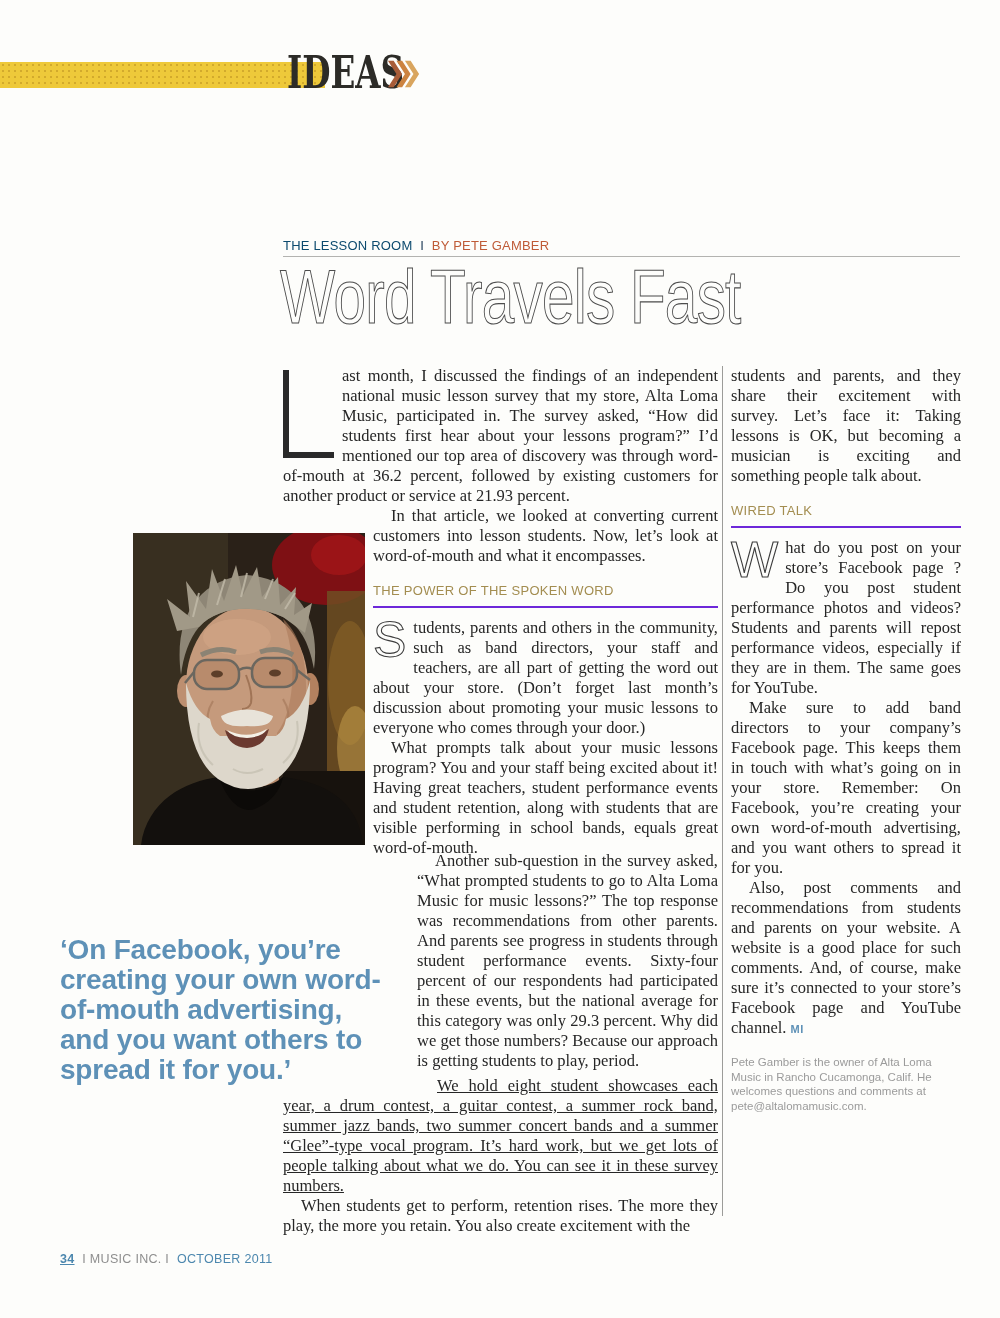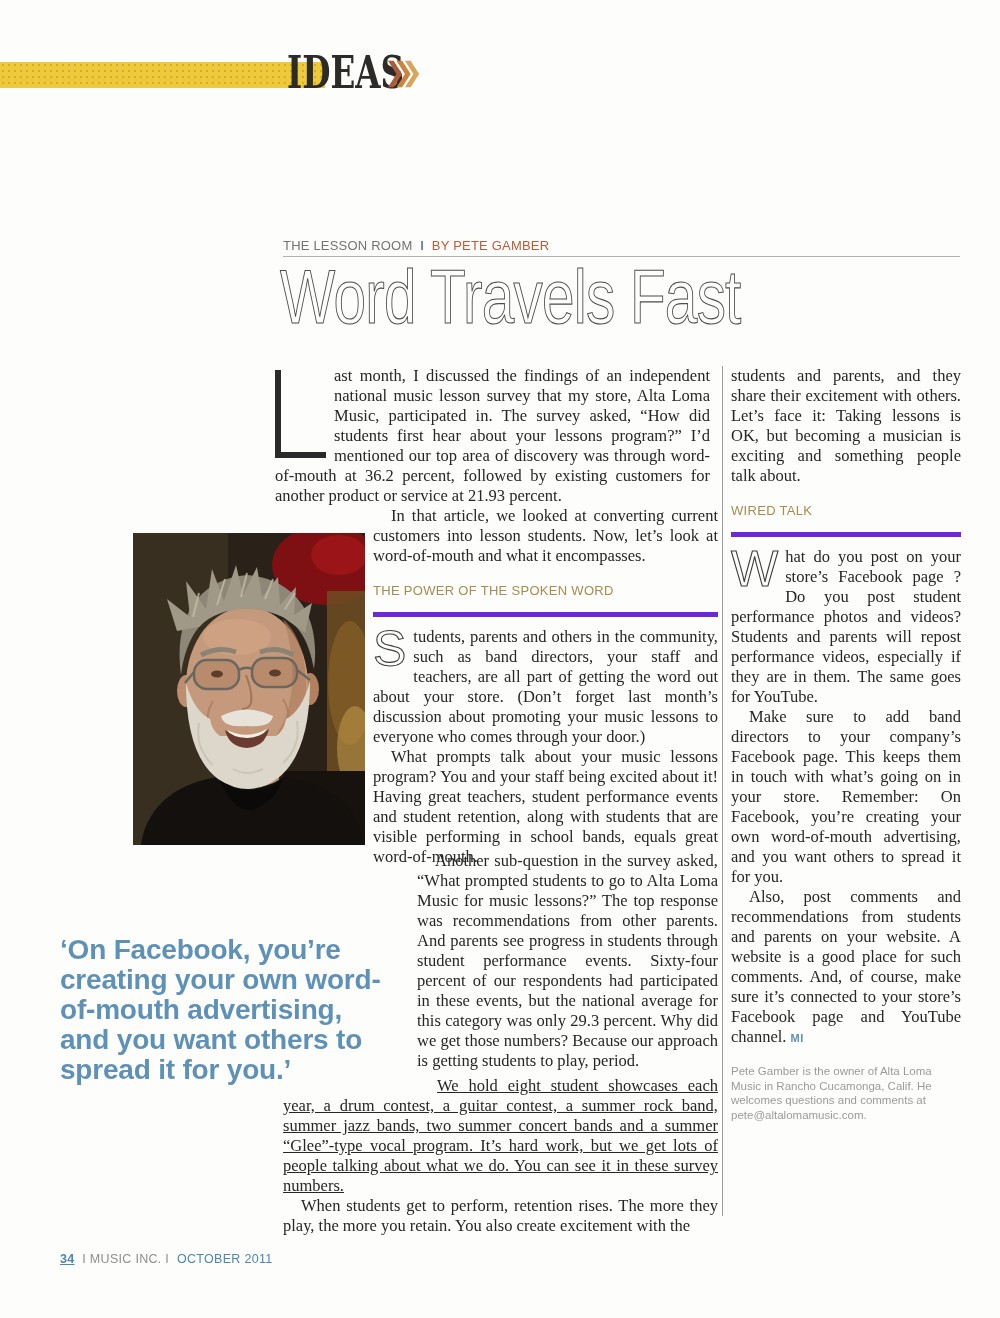--- a/index.html
+++ b/index.html
@@ -22,60 +22,60 @@
     color:#2c2b27; transform:scaleX(0.74); transform-origin:0 0; white-space:nowrap;
   }
   .chevrons { position:absolute; left:387px; top:59px; }
 
   
   .kicker {
     position:absolute; left:283px; top:238px;
     font-family:"Liberation Sans", sans-serif; font-size:13px; letter-spacing:.2px;
     white-space:nowrap;
   }
-  .kicker .sec  { color:#737373; }
+  .kicker .sec  { color:#0c4a6e; }
   .kicker .sep  { color:#27435c; margin:0 4px; }
   .kicker .byl  { color:#bf5b37; }
   .rule { position:absolute; left:283px; top:256px; width:677px; height:1px; background:#b3b3b0; }
   .title {
     position:absolute; left:280px; top:259px; line-height:1; white-space:nowrap;
     font-family:"Liberation Sans", sans-serif; font-size:76px; letter-spacing:-1px;
     color:transparent; -webkit-text-stroke:1.1px #4d4d4d;
     transform:scaleX(0.77); transform-origin:0 0;
   }
   @supports not (-webkit-text-stroke: 1px #000) { .title { color:#4d4d4d; } }
 
   
   .col { position:absolute; text-align:justify; font-size:16.5px; line-height:20px; }
   .col p { margin:0; }
   p.ind   { text-indent:18px; }
   p.bigind{ text-indent:154px;text-decoration:underline; }
 
-  .colA { left:275px; top:366px; width:435px; }
+  .colA { left:283px; top:366px; width:435px; }
   .colB { left:373px; top:506px; width:345px; }
   .colC { left:417px; top:851px; width:301px; }
   .colD { left:283px; top:1076px; width:435px; }
   .colR { left:731px; top:366px; width:230px; }
 
   .drop-l {
     float:left; width:45px; height:82px; margin:4px 8px 0 0;
     border-left:6px solid #2a2a2a; border-bottom:6px solid #2a2a2a;
     font-size:1px; color:transparent; overflow:hidden;
   }
   .drop-glyph {
     float:left; font-family:"Liberation Sans", sans-serif; font-size:50px;
     line-height:40px; height:40px; margin:2px 7px 0 0;
     color:transparent; -webkit-text-stroke:1.1px #3c3c3c;
   }
   @supports not (-webkit-text-stroke: 1px #000) { .drop-glyph { color:#3c3c3c; } }
 
   .goldhead {
     font-family:"Liberation Sans", sans-serif; font-size:13px; font-weight:400;
-    letter-spacing:.3px; color:#a38d50; border-bottom:5px solid #6d28d9;
-    padding:0 0 11px; margin:15px 0 10px; text-align:left;
+    letter-spacing:.3px; color:#a38d50; border-bottom:2px solid #6d28d9;
+    padding:0 0 5px; margin:15px 0 10px; text-align:left;
   }
 
   .pullquote {
     position:absolute; left:60px; top:935px; width:334px;
     font-family:"Liberation Sans", sans-serif; font-weight:700;
     font-size:28px; line-height:30px; letter-spacing:-.2px; color:#5e91b7;
   }
 
   .divider { position:absolute; left:722px; top:366px; width:1px; height:850px; background:#9c9c99; }
 
@@ -179,21 +179,21 @@
   <div class="col colD">
     <p class="bigind">We hold eight student showcases each year, a drum contest, a guitar contest, a summer rock band, summer jazz bands, two summer concert bands and a summer “Glee”-type vocal program. It’s hard work, but we get lots of people talking about what we do. You can see it in these survey numbers.</p>
     <p class="ind">When students get to perform, retention rises. The more they play, the more you retain. You also create excitement with the</p>
   </div>
 
   <div class="pullquote">‘On Facebook, you’re creating your own word-of-mouth advertising, and you want others to spread it for you.’</div>
 
   <div class="divider"></div>
 
   <div class="col colR">
-    <p>students and parents, and they share their excitement with others. Let’s face it: Taking lessons is OK, but becoming a musician is exciting and something people talk about.</p>
+    <p>students and parents, and they share their excitement with survey. Let’s face it: Taking lessons is OK, but becoming a musician is exciting and something people talk about.</p>
     <h3 class="goldhead">WIRED TALK</h3>
     <p><span class="drop-glyph">W</span><span>hat do you post on your store’s Facebook page ? Do you post student performance photos and videos? Students and parents will repost performance videos, especially if they are in them. The same goes for YouTube.</span></p>
     <p class="ind">Make sure to add band directors to your company’s Facebook page. This keeps them in touch with what’s going on in your store. Remember: On Facebook, you’re creating your own word-of-mouth advertising, and you want others to spread it for you.</p>
     <p class="ind"><span>Also, post comments and recommendations from students and parents on your website. A website is a good place for such comments. And, of course, make sure it’s connected to your store’s Facebook page and YouTube channel.</span> <span class="mi-tag">MI</span></p>
     <div class="bio">Pete Gamber is the owner of Alta Loma Music in Rancho Cucamonga, Calif. He welcomes questions and comments at pete@altalomamusic.com.</div>
   </div>
 
   <div class="footer">
     <span class="pg">34</span>
     <span class="mag">I MUSIC INC. I</span>

